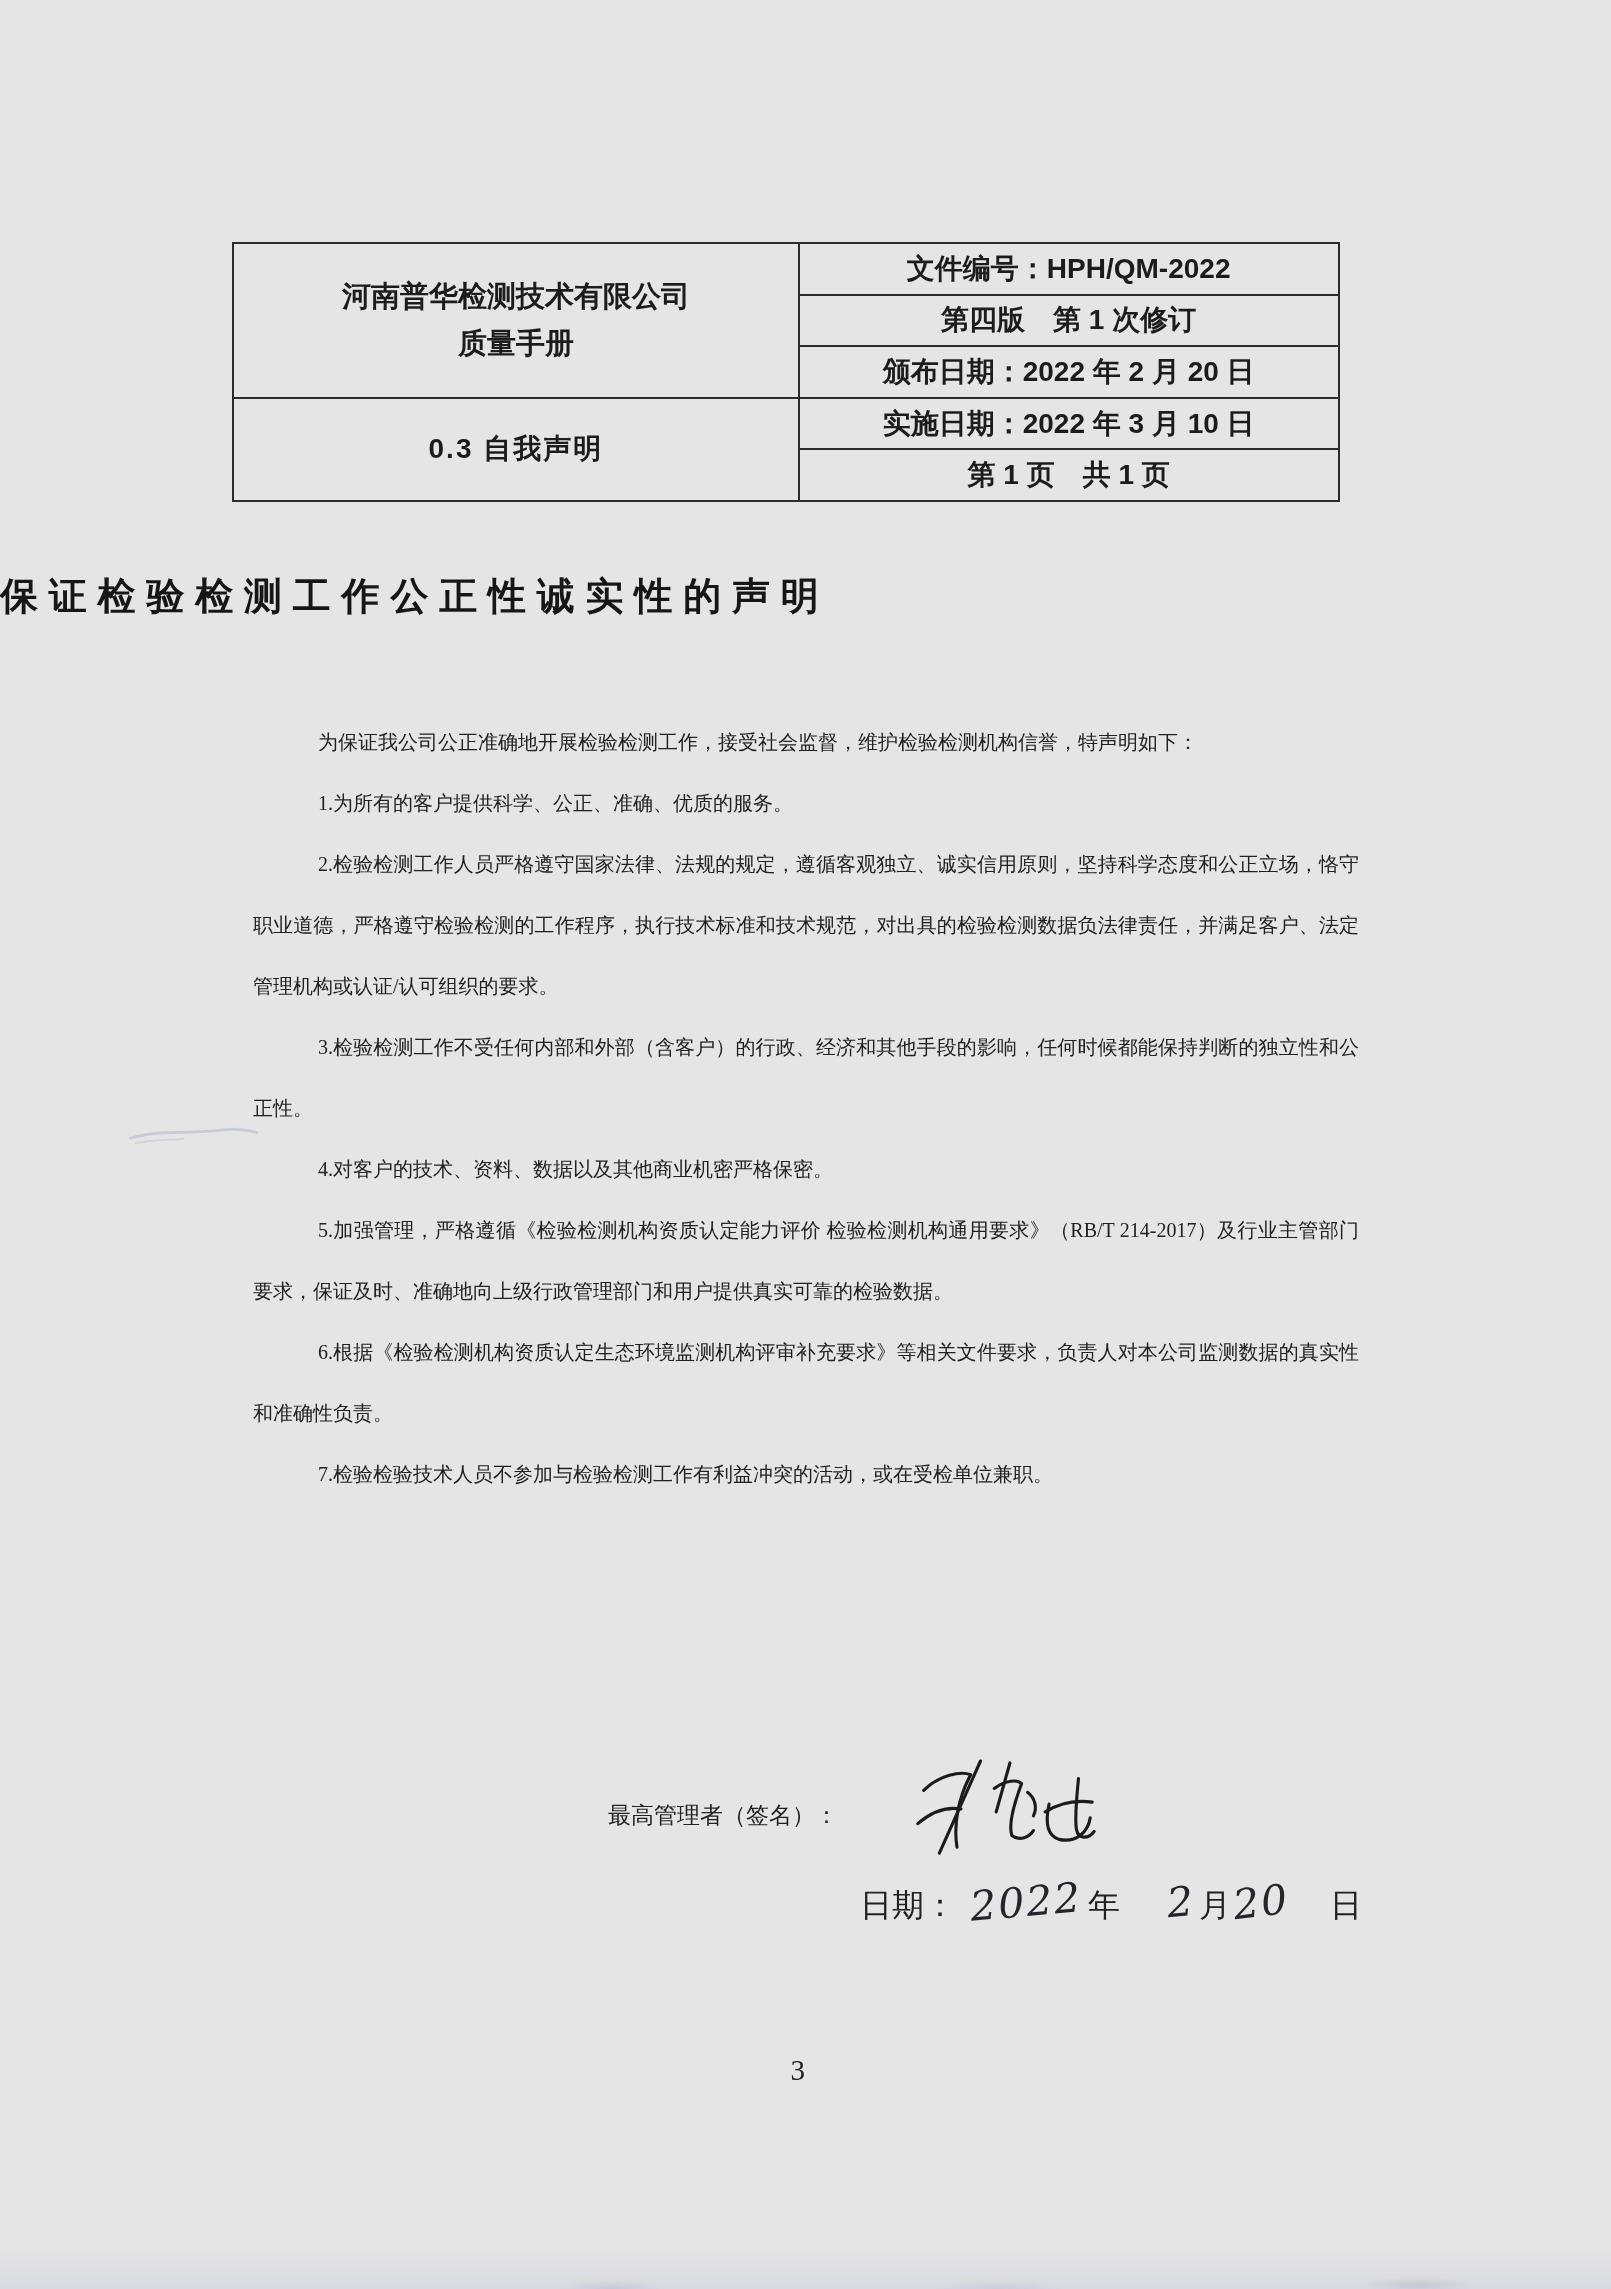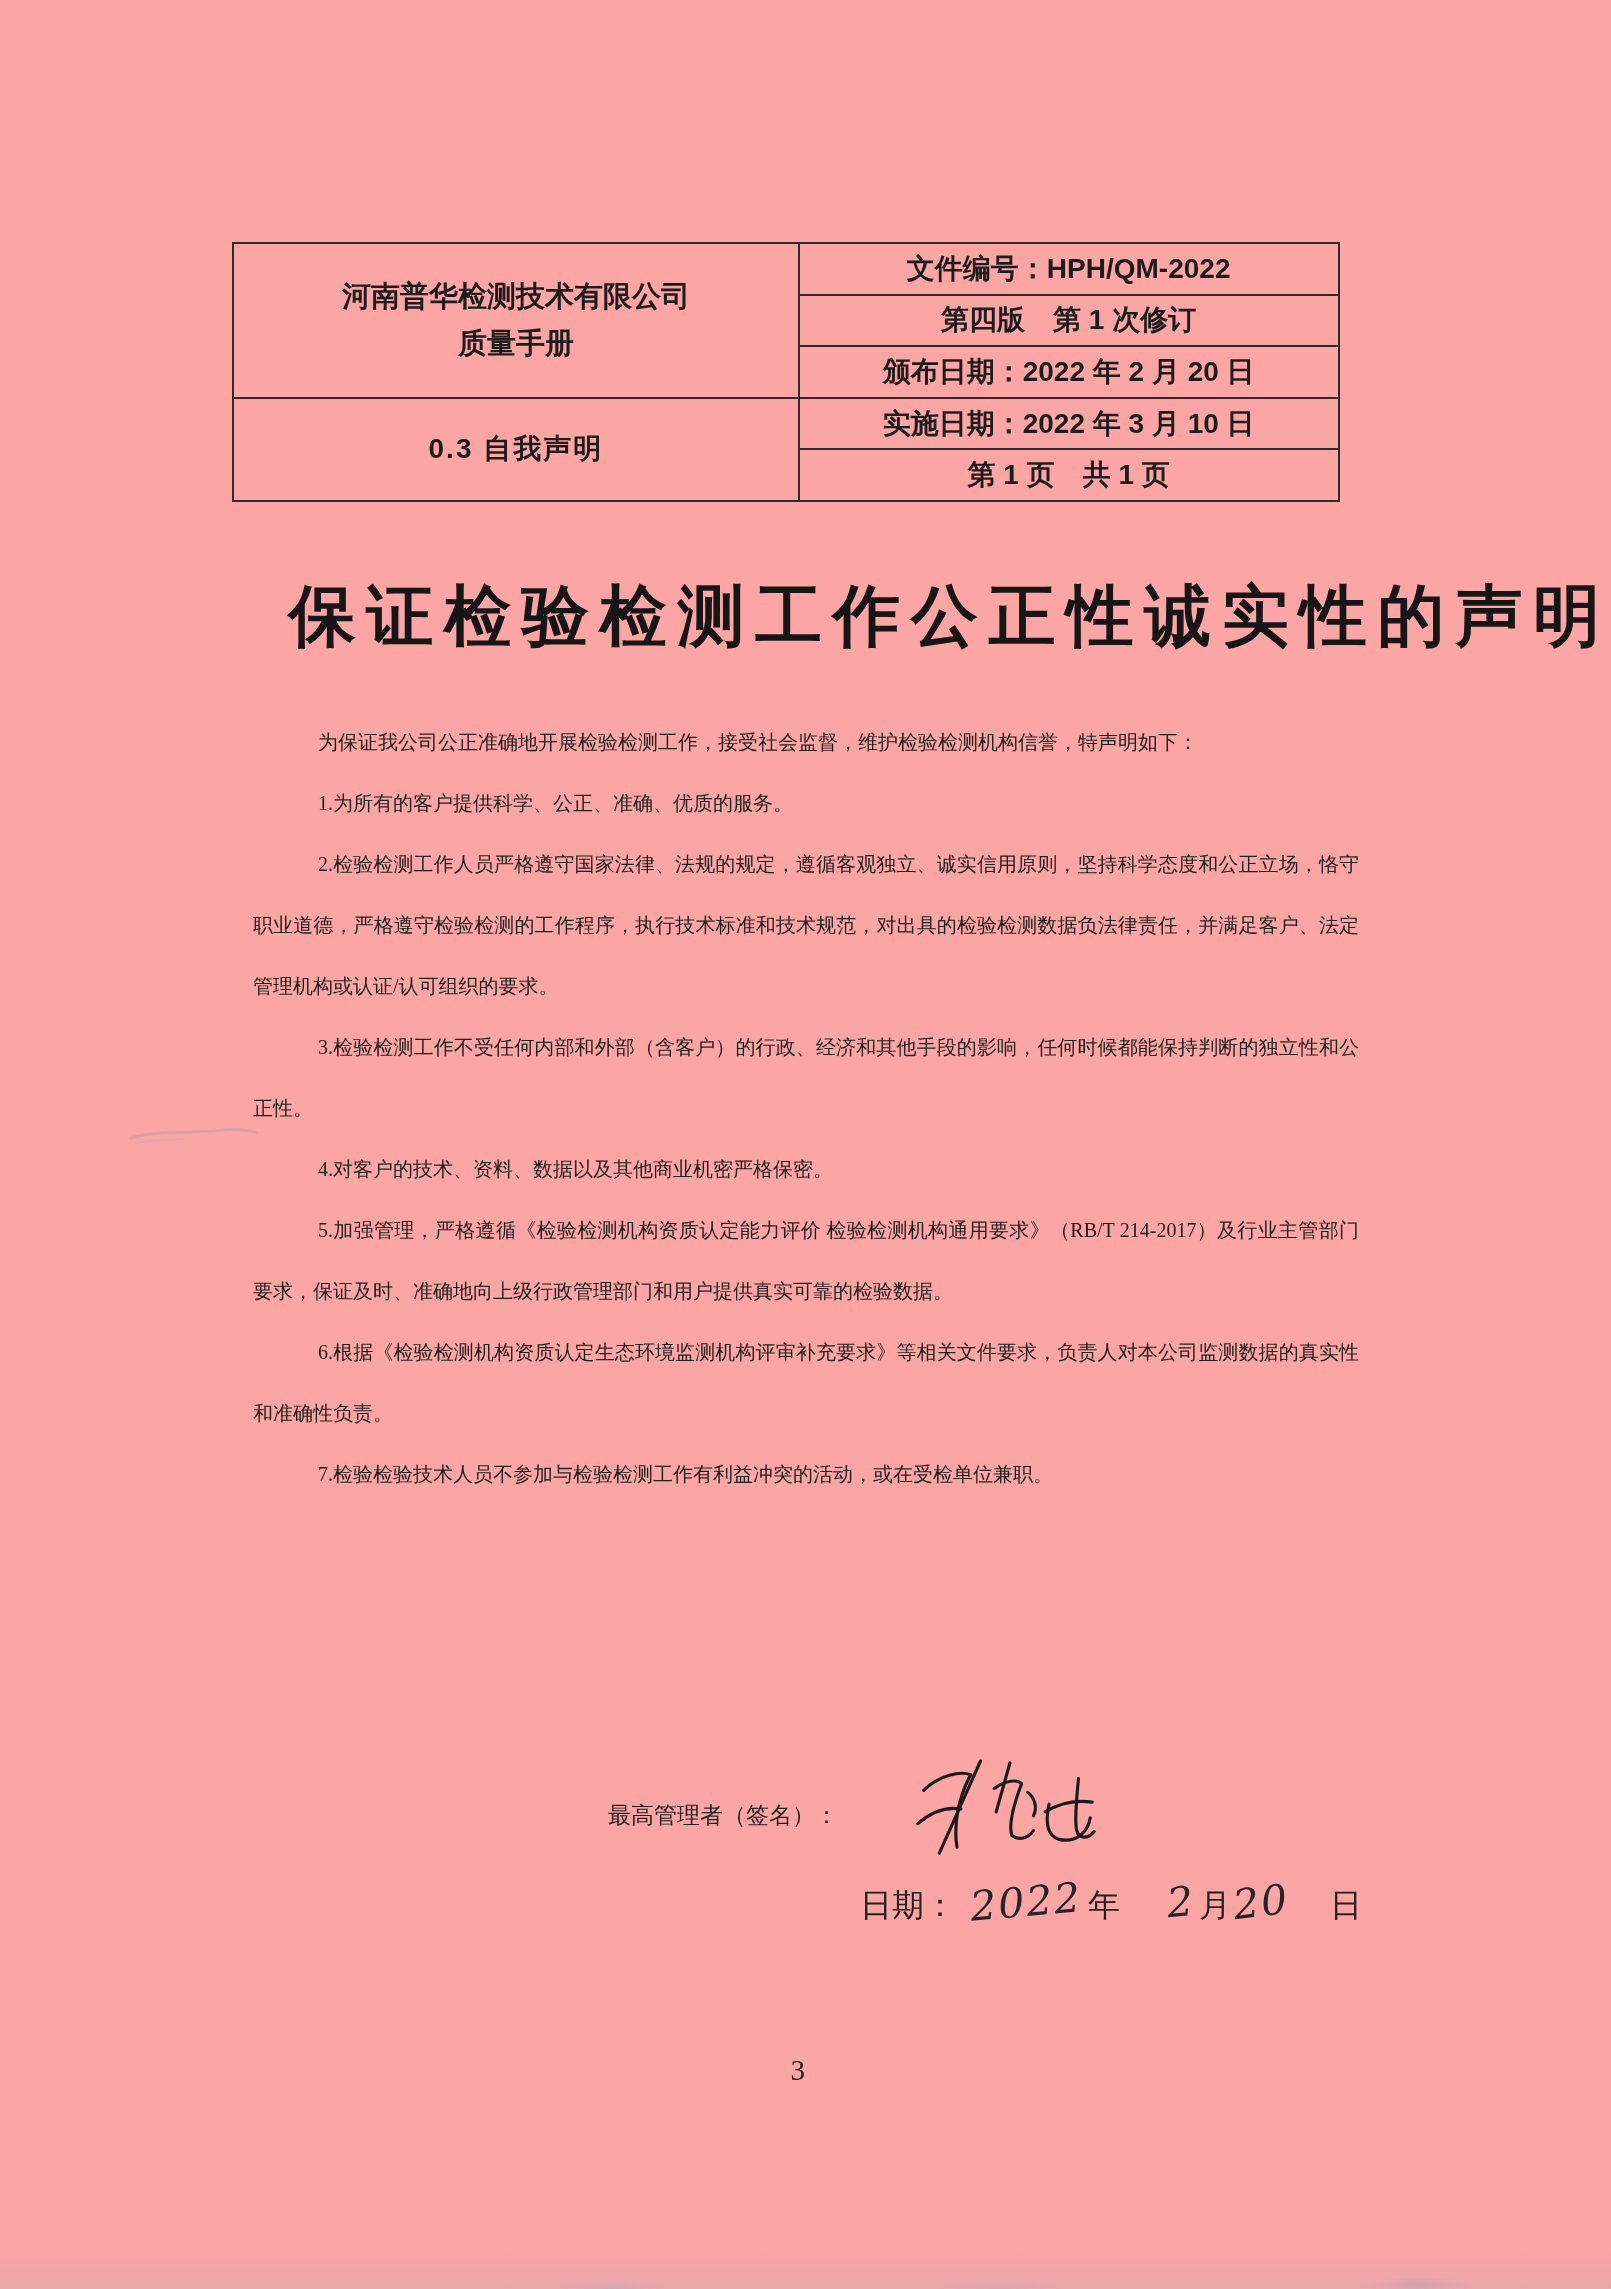--- a/index.html
+++ b/index.html
@@ -1,20 +1,20 @@
 <!DOCTYPE html>
 <html><head>
 <meta charset="utf-8">
 <style>
   html,body{margin:0;padding:0;background:#8a8a8a;}
   .page{
     position:relative;
     width:1611px;height:2290px;
     margin:0 auto;
-    background:#fca5a5;
+    background:#e5e5e5;
     overflow:hidden;
     font-family:"Liberation Serif","DejaVu Serif",serif;
     color:#1f1f1f;
   }
 
   
   .doc-table{
     position:absolute;left:232px;top:242px;
     border-collapse:collapse;
     table-layout:fixed;
@@ -30,22 +30,22 @@
     padding:0 5.9px;
   }
   .col-left{width:552px;}
   .col-right{width:526px;margin-top:48px;}
   .company-line{line-height:47px;font-size:29px;}
   .section-line{font-size:29px;letter-spacing:2px;border-radius:21px;}
 
   
   .doc-title{
     position:absolute;left:0;top:571px;width:1611px;
-    text-align:right;
-    font-size:67px;font-weight:bold;
+    text-align:left;
+    font-size:38px;font-weight:bold;
     letter-spacing:10.8px;
     color:#161616;
   }
 
   
   .doc-body{
     position:absolute;left:253px;top:712px;width:1106px;
     font-size:20px;line-height:61px;
     text-align:justify;
     color:#212121;

